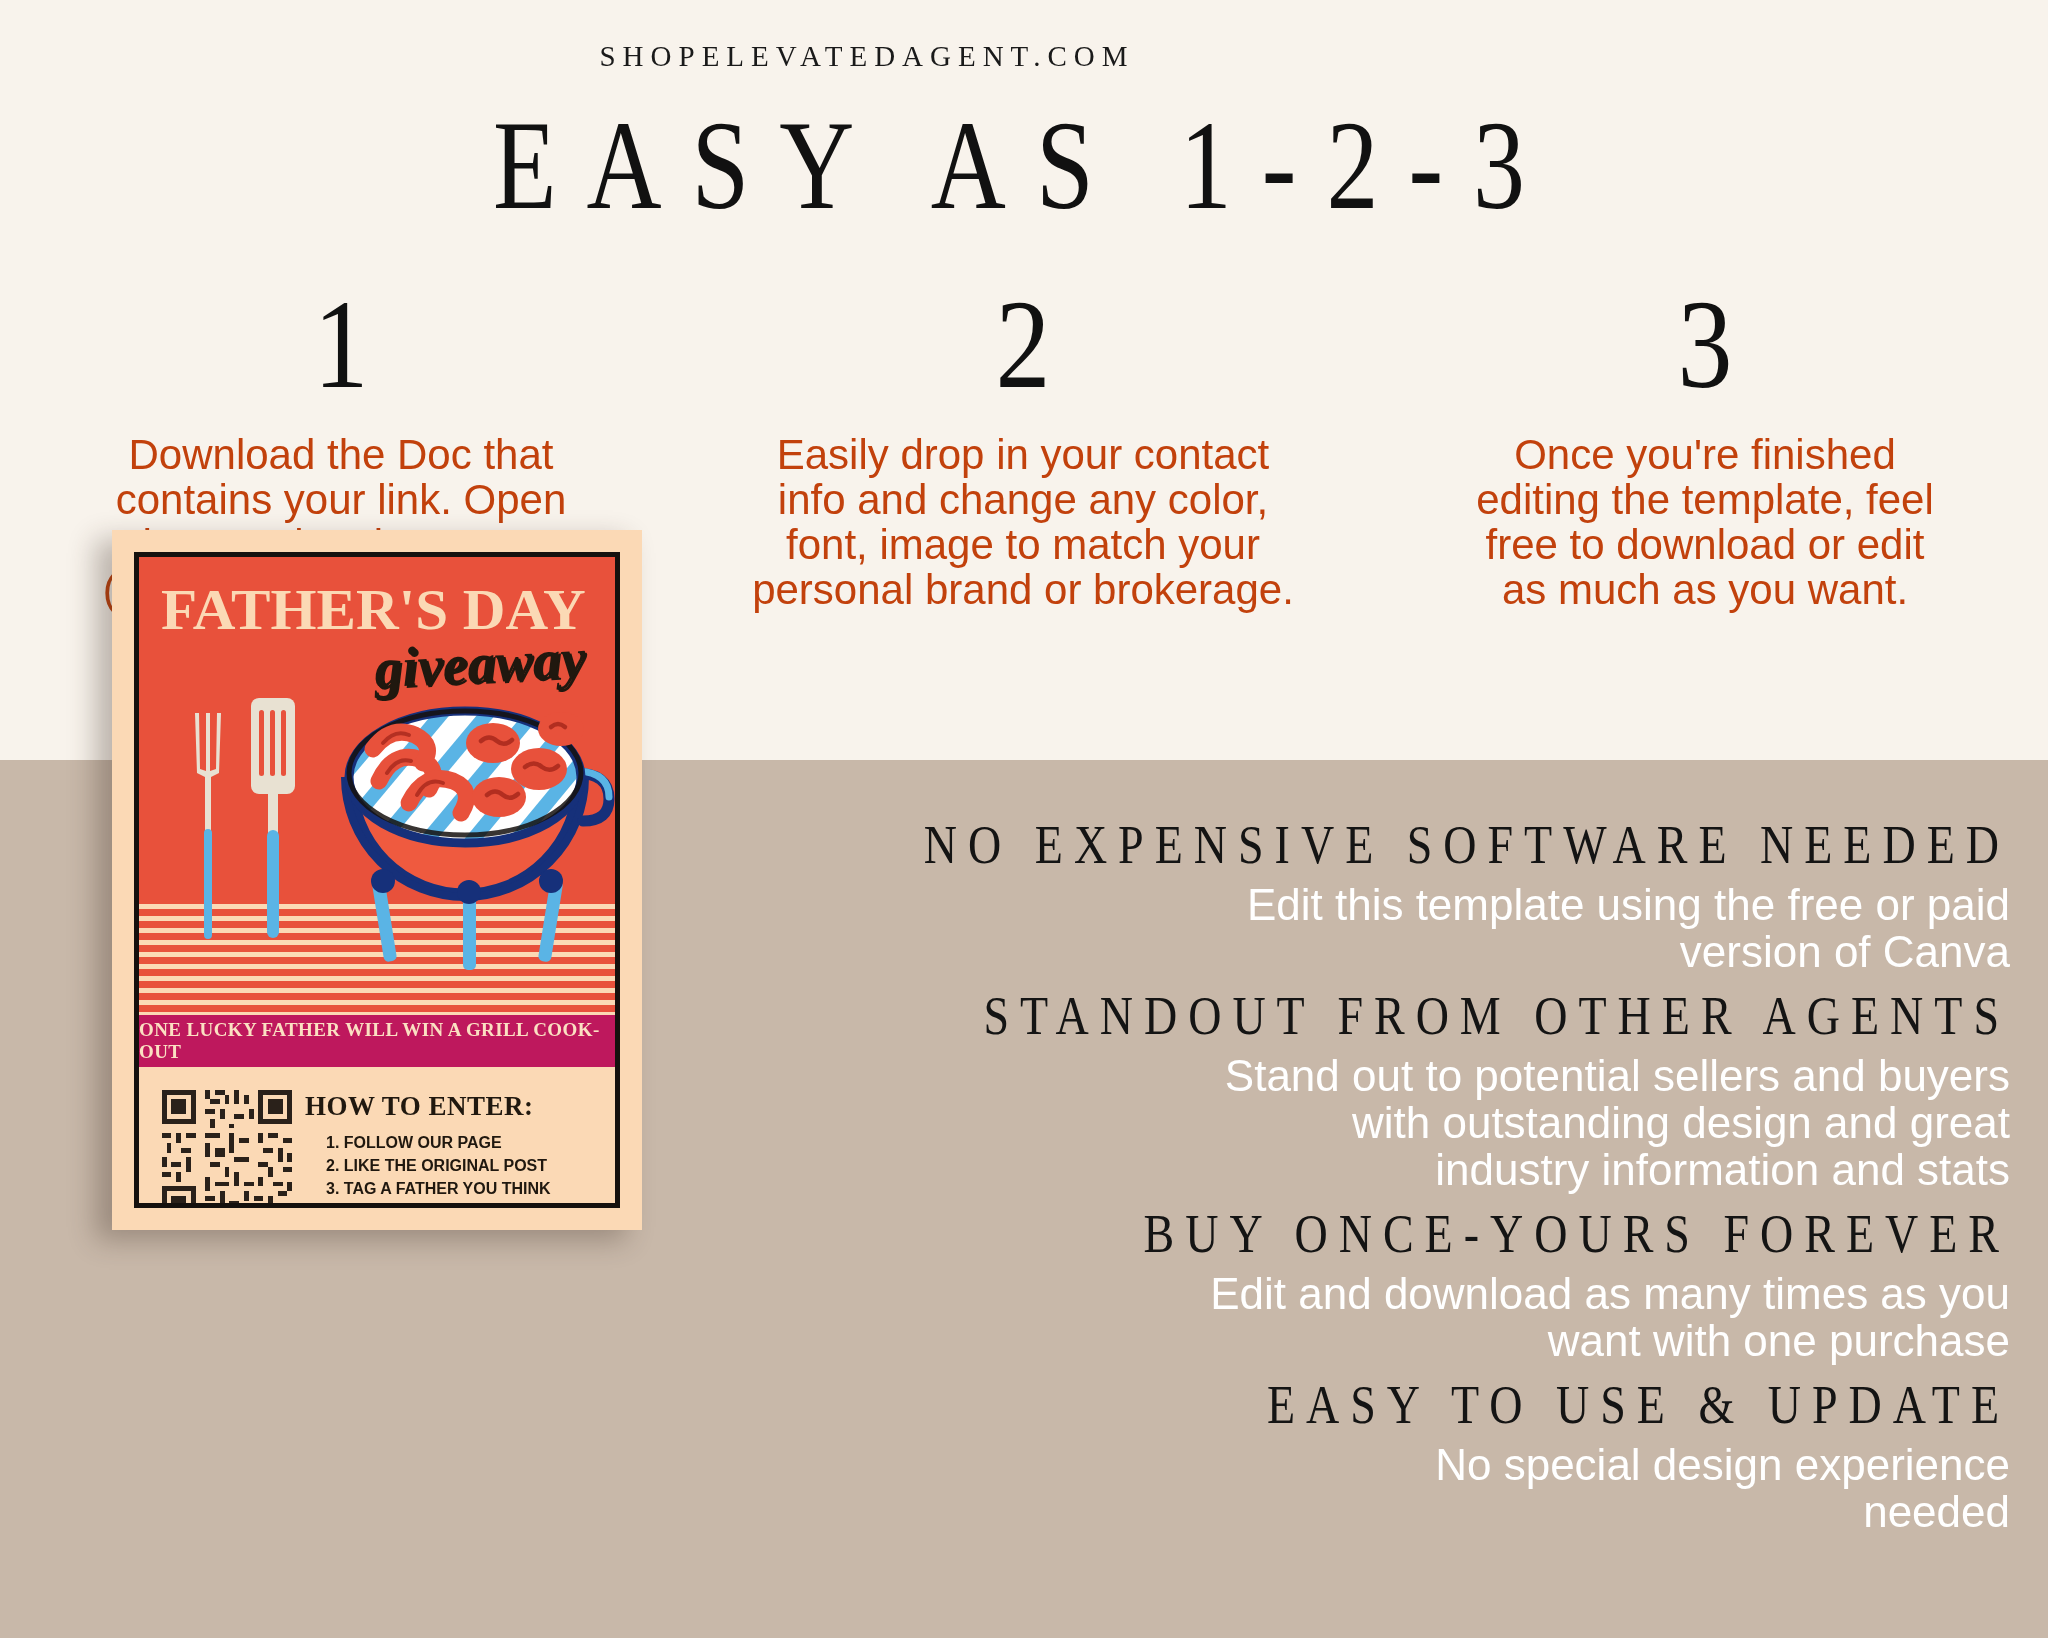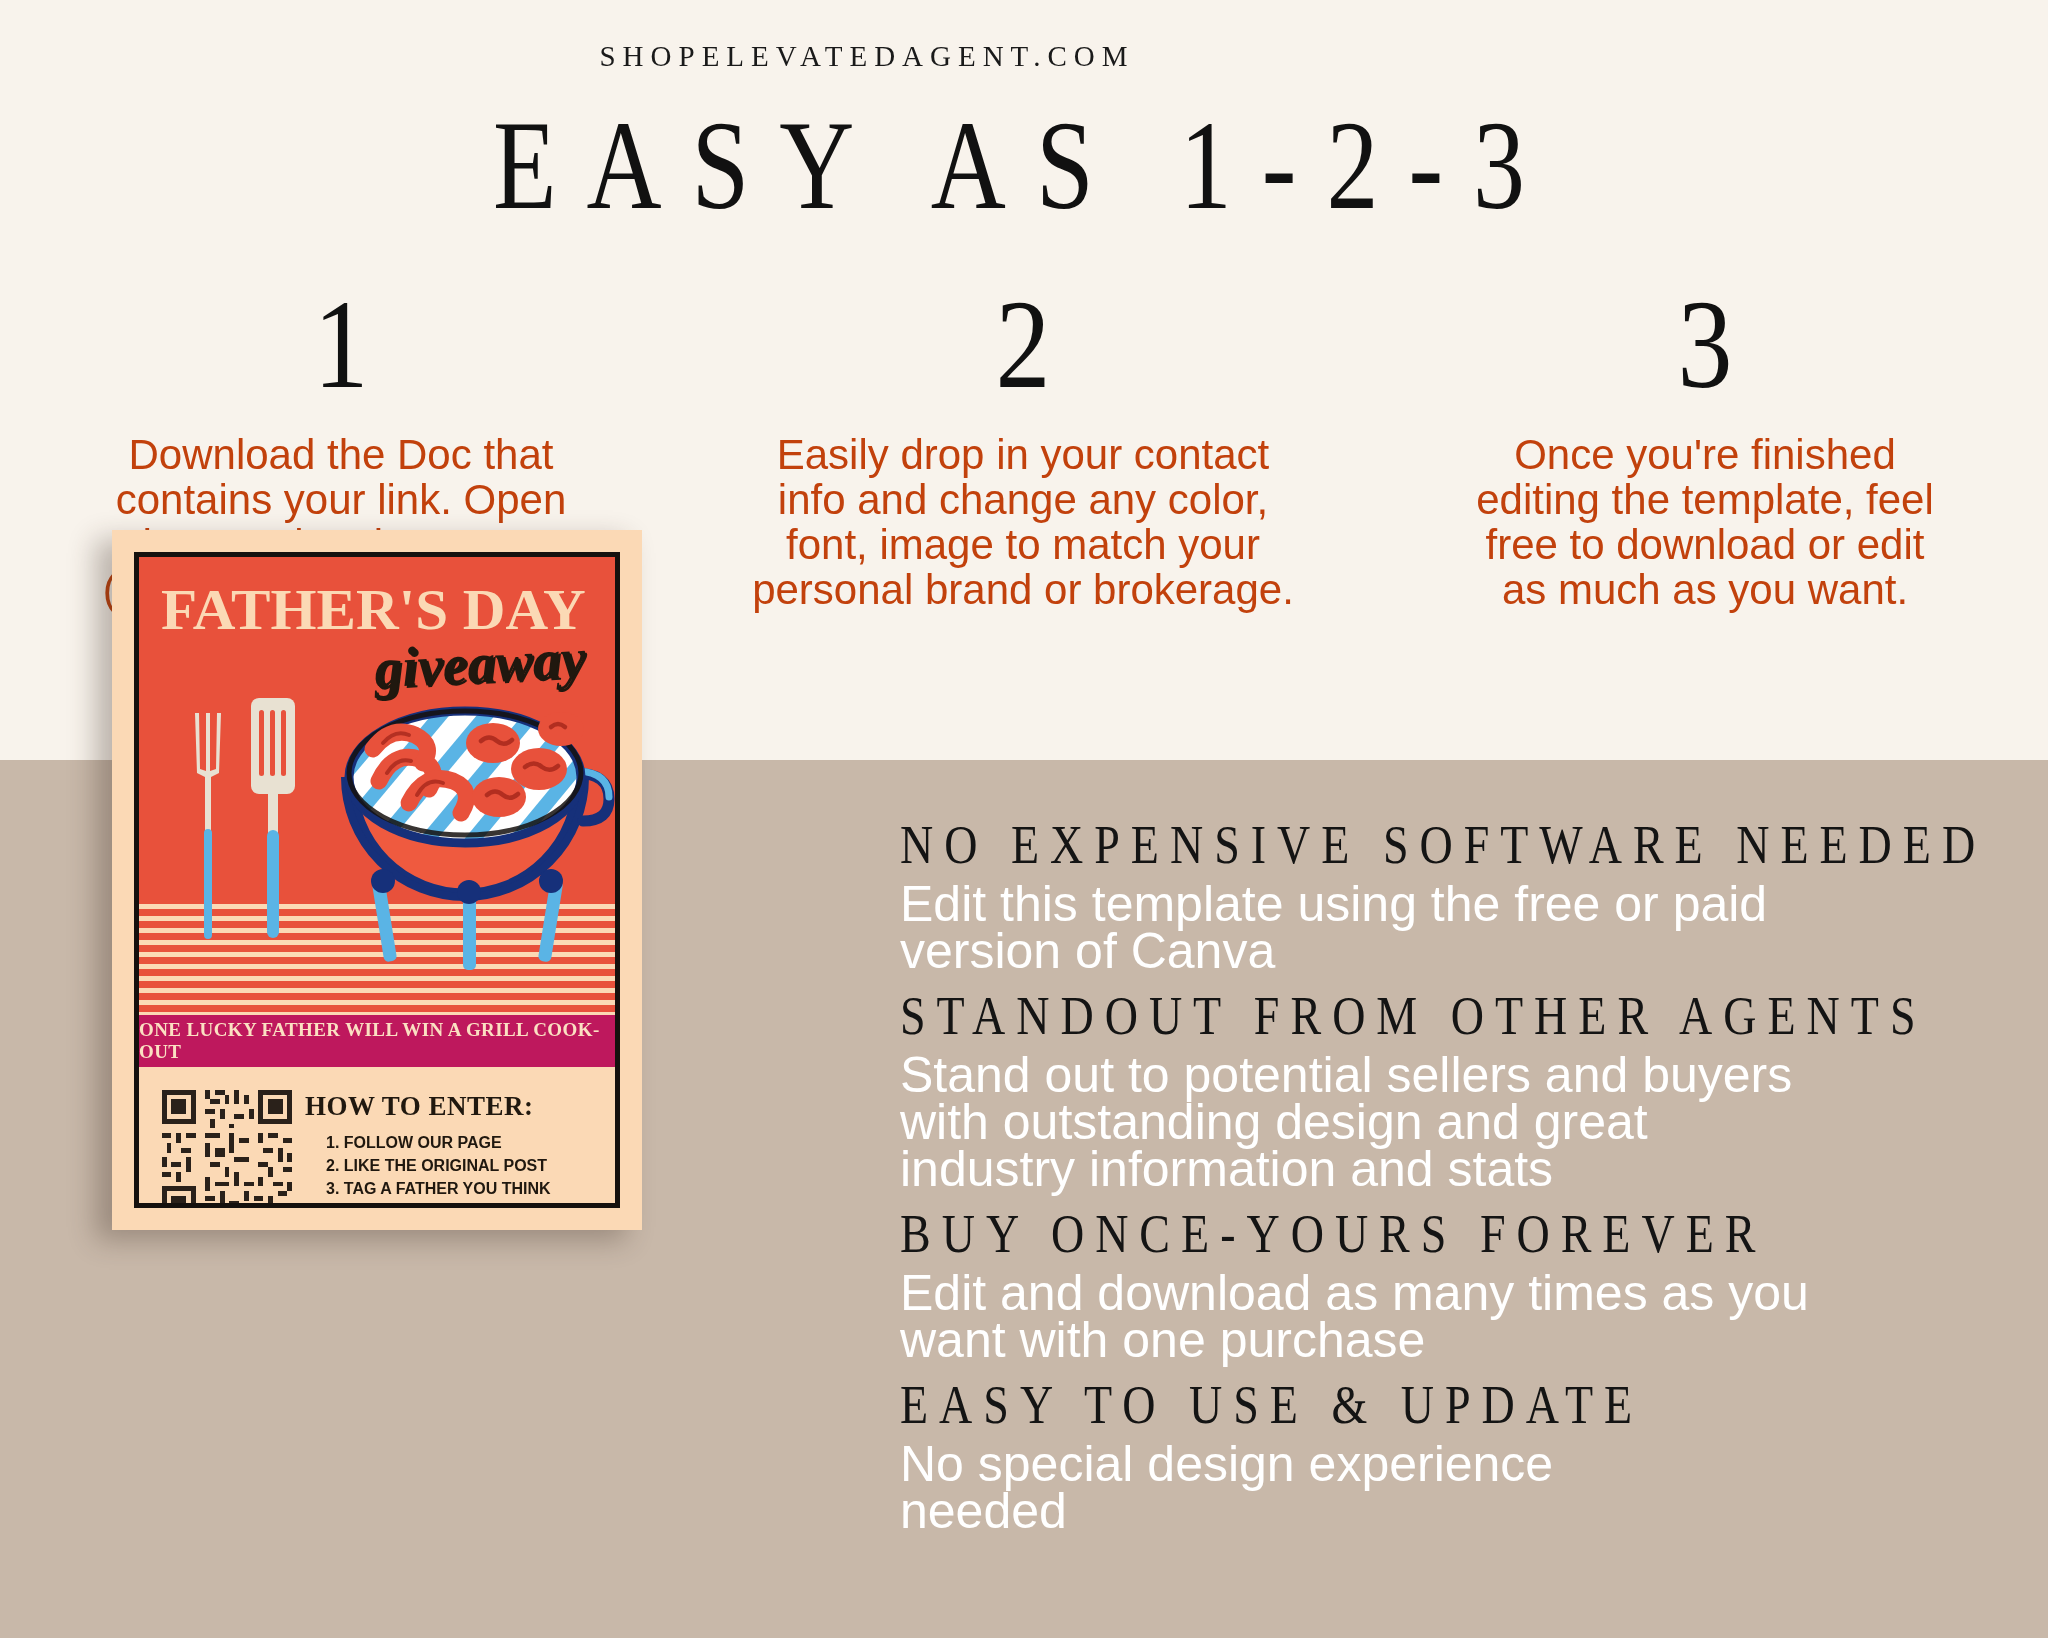--- a/index.html
+++ b/index.html
@@ -220,36 +220,36 @@
     color: #20180f;
     white-space: pre-line;
     margin-left: 21px;
   }
 
   
   #features {
     position: absolute;
     left: 900px; top: 812px;
     width: 1110px;
-    text-align: left;
+    text-align: right;
   }
   .feature { margin-bottom: 8px; }
   .feature-title {
     font-family: "Liberation Serif", serif;
     font-size: 46px;
     line-height: 56px;
     letter-spacing: 11px;
     color: #141414;
     font-weight: 400;
     transform: scaleY(1.18);
     transform-origin: center top;
   }
   .feature-desc {
     font-family: "Liberation Sans", sans-serif;
-    font-size: 50px;
+    font-size: 44px;
     line-height: 47px;
     color: #ffffff;
     white-space: pre-line;
     margin-top: 13px;
   }
 </style>
 </head>
 <body>
 
 <div id="bg-top"></div>

